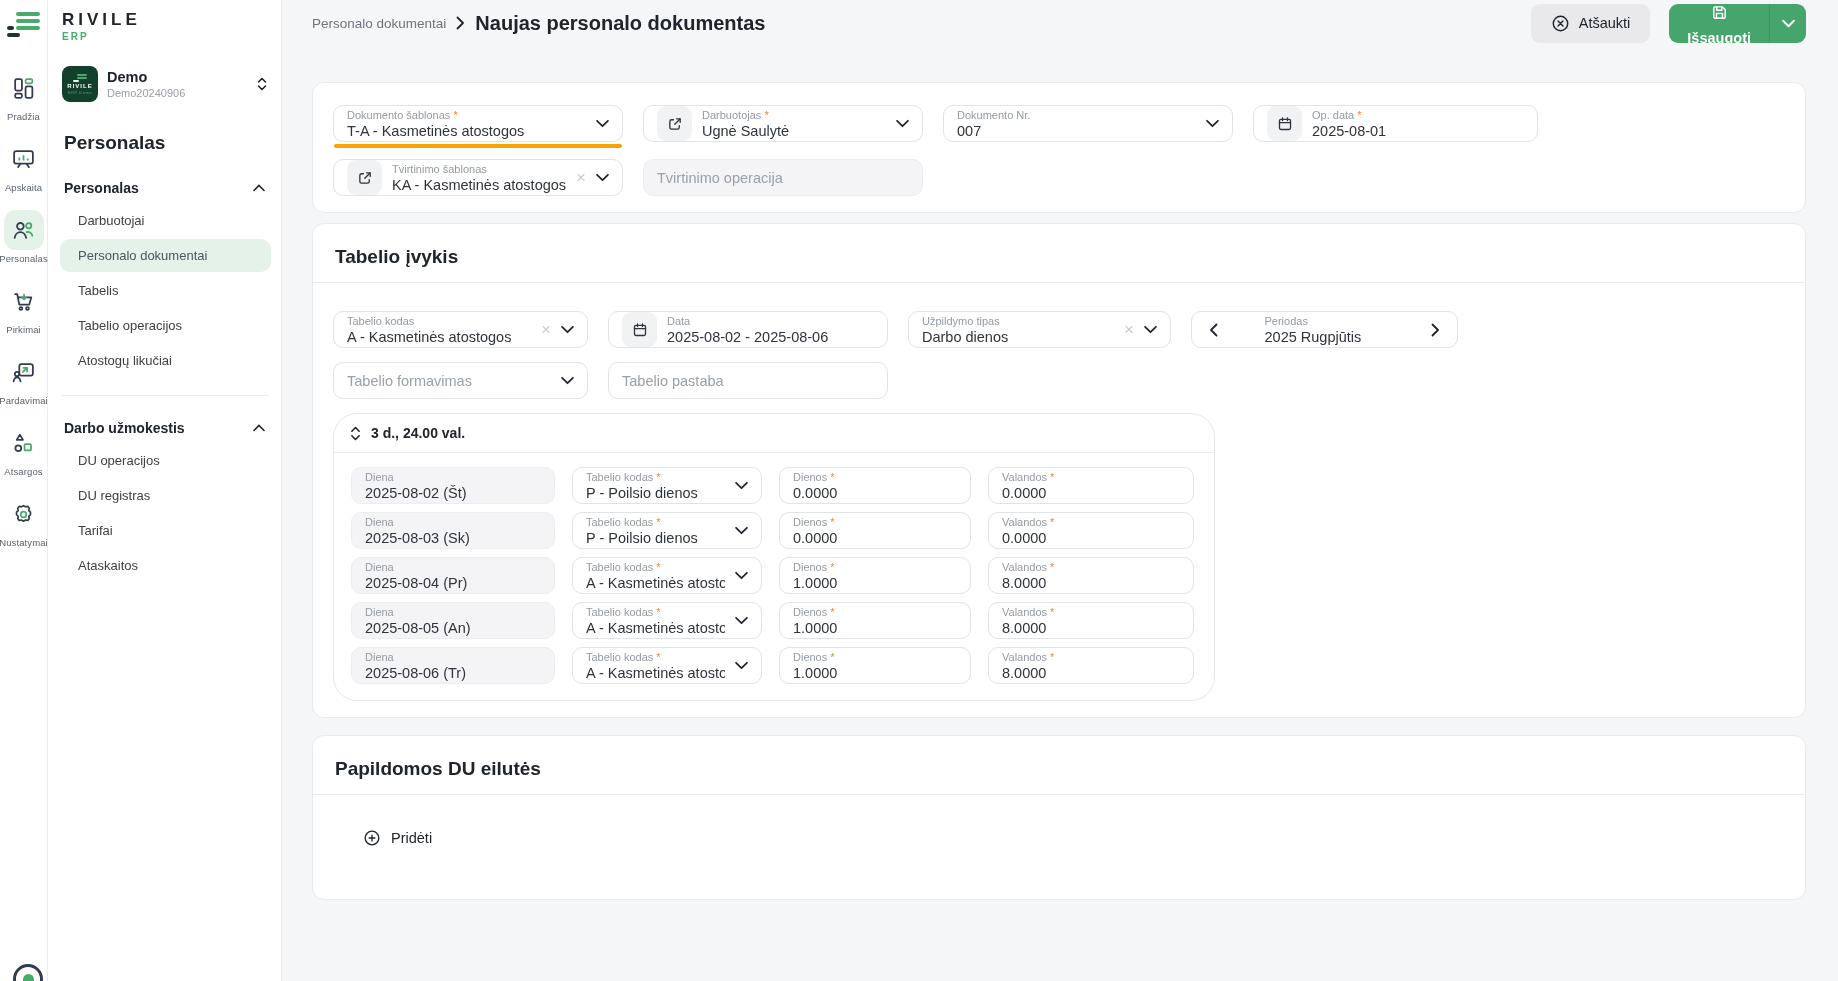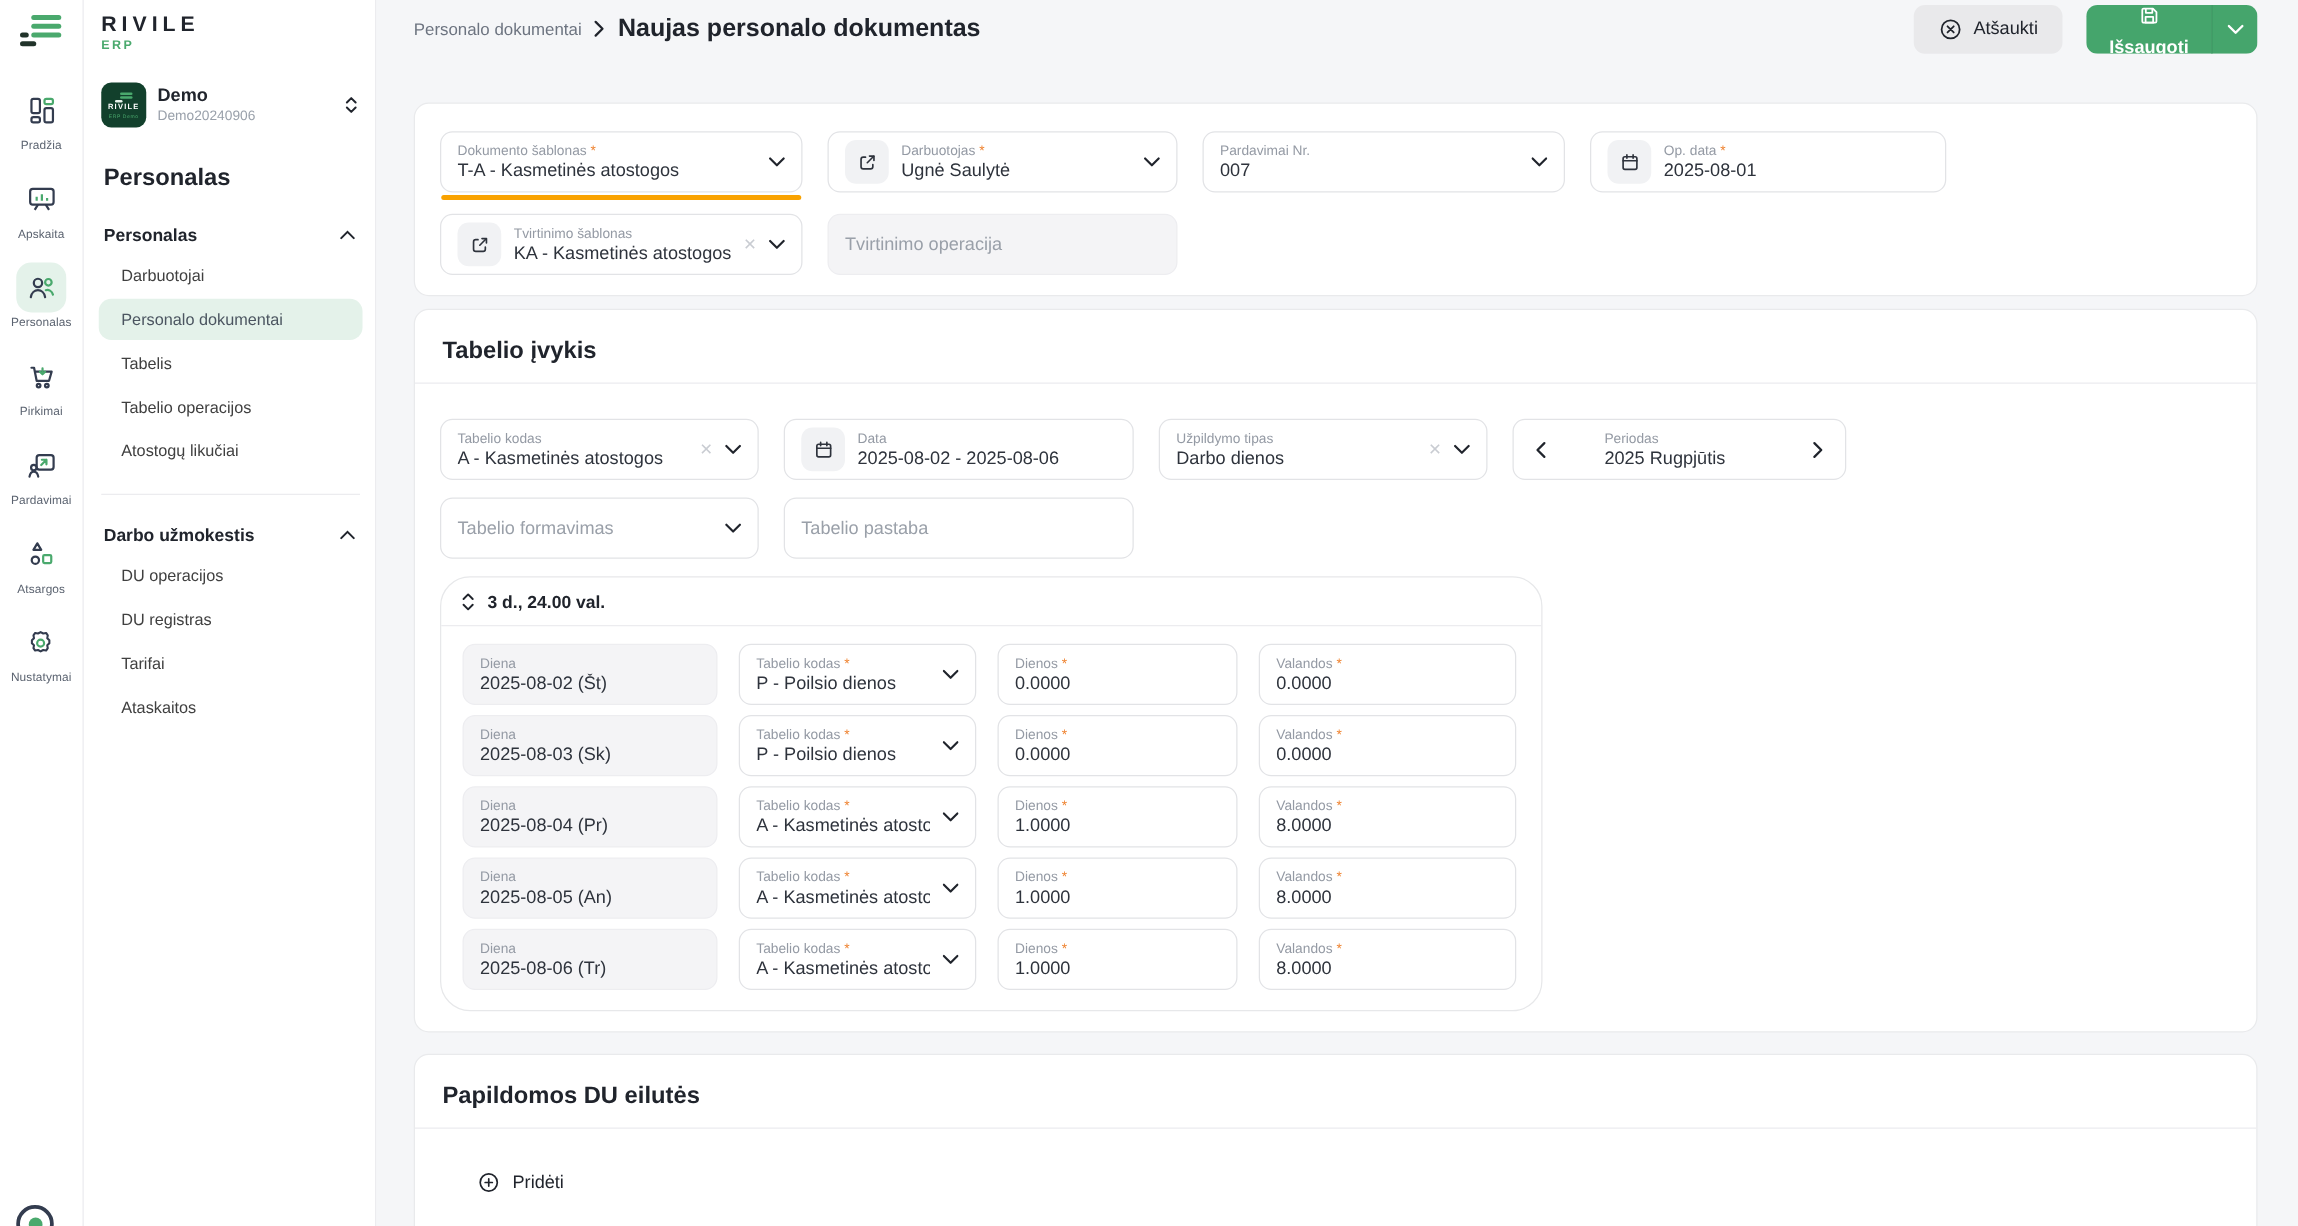--- a/index.html
+++ b/index.html
@@ -7,21 +7,21 @@
   body {
     font-family:"Liberation Sans", sans-serif;
     background:#f5f6f8;
     color:#2e333c;
     display:flex;
   }
   svg { display:block; }
 
   
   .rail {
-    width:67px; background:#fff; border-right:1px solid #ececef;
+    width:48px; background:#fff; border-right:1px solid #ececef;
     display:flex; flex-direction:column; align-items:center;
     padding-top:10px; position:relative; flex-shrink:0;
   }
   .logo-bars { width:34px; height:30px; position:relative; margin-bottom:28px; }
   .logo-bars i { position:absolute; display:block; border-radius:2px; background:#4aa96d; }
   .logo-bars i:nth-child(1){ left:9px; top:2px;  width:24px; height:4px; }
   .logo-bars i:nth-child(2){ left:9px; top:9px;  width:24px; height:4px; }
   .logo-bars i:nth-child(3){ left:9px; top:16px; width:24px; height:4px; }
   .logo-bars i:nth-child(4){ left:0;  top:16px;  width:7px;  height:4px; background:#21332a; }
   .logo-bars i:nth-child(5){ left:0;  top:23px;  width:13px; height:4px; background:#21332a; }
@@ -102,21 +102,21 @@
   
   .card {
     background:#fff; border:1px solid #e9eaec; border-radius:12px;
     padding:16px 20px;
   }
   .card-head { font-size:19px; font-weight:bold; color:#20242c; padding:6px 0 14px 2px; }
   .card-rule { border-top:1px solid #ececef; margin:0 -20px; }
 
   
   .field {
-    background:#fff; border:1px solid #e2e3e6; border-radius:10px; height:49px;
+    background:#fff; border:1px solid #e2e3e6; border-radius:10px; height:37px;
     display:flex; align-items:center; padding:0 13px; gap:10px; position:relative;
     cursor:pointer;
   }
   .field.disabled { background:#f4f4f6; border-color:#ededf0; cursor:default; }
   .stack { display:flex; flex-direction:column; justify-content:center; gap:2px; flex:1; min-width:0; }
   .lbl { font-size:11px; color:#949aa4; white-space:nowrap; }
   .lbl.req::after { content:" *"; color:#ef8432; }
   .val { font-size:14.5px; color:#2e333c; white-space:nowrap; overflow:hidden; }
   .icon-sq {
     width:35px; height:35px; border-radius:9px; background:#f1f2f4; flex-shrink:0;
@@ -383,21 +383,21 @@
         </div>
         <span class="chev">
           <svg width="13" height="9" viewBox="0 0 12 8" fill="none" stroke="#20242c" stroke-width="1.6" stroke-linecap="round" stroke-linejoin="round">
               <path d="M1 1.5l5 5 5-5"></path>
             </svg>
           </span>
       </div>
 
       <div class="field">
         <div class="stack">
-          <span class="lbl">Pardavimai Nr.</span>
+          <span class="lbl">Dokumento Nr.</span>
           <span class="val">007</span>
         </div>
         <span class="chev">
           <svg width="13" height="9" viewBox="0 0 12 8" fill="none" stroke="#20242c" stroke-width="1.6" stroke-linecap="round" stroke-linejoin="round">
               <path d="M1 1.5l5 5 5-5"></path>
             </svg>
           </span>
       </div>
 
 

